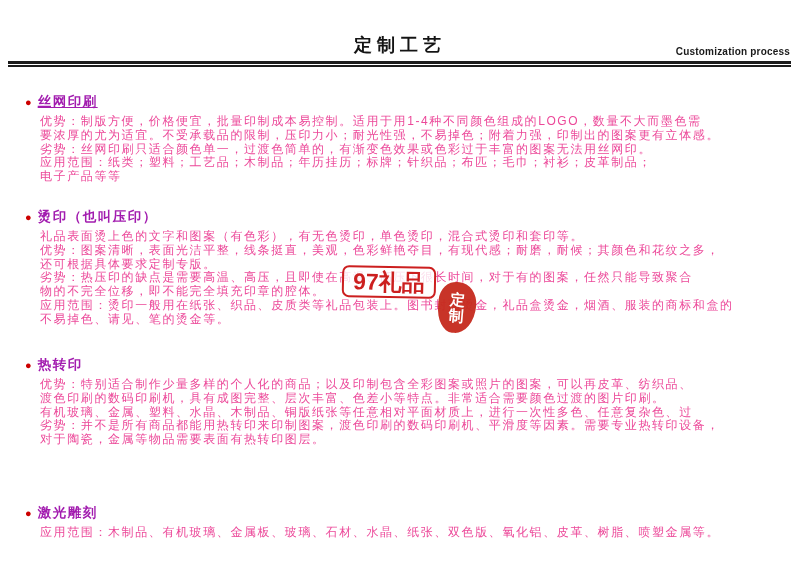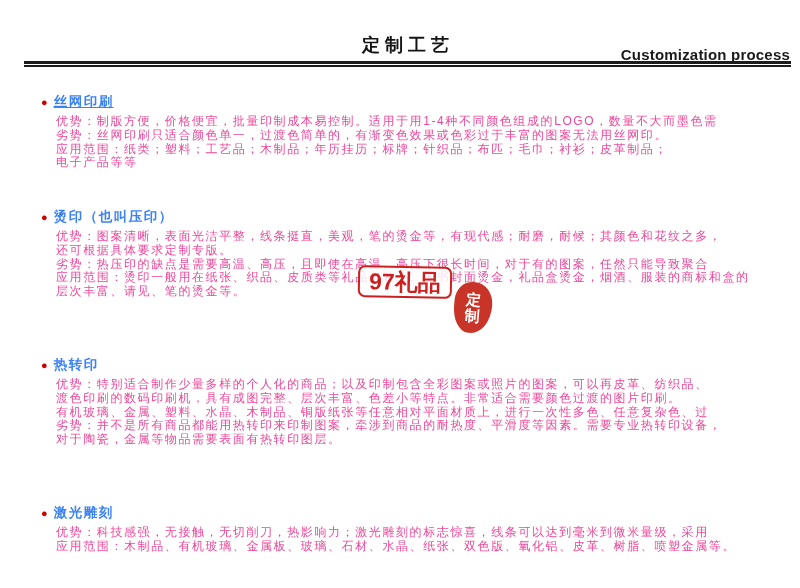--- a/index.html
+++ b/index.html
@@ -1,44 +1,44 @@
 <!DOCTYPE html>
 <html><head>
 <meta charset="utf-8">
 <style>
   html,body{margin:0;padding:0;background:#ffffff;}
   body{
     width:800px;height:588px;position:relative;overflow:hidden;
     font-family:"Liberation Sans", sans-serif;
   }
-  .page{position:absolute;inset:0;background:#ffffff;margin-left:16px;}
+  .page{position:absolute;inset:0;background:#ffffff;}
 
   
   .hdr-title{
     position:absolute;top:33px;left:0;width:100%;text-align:center;
     font-size:18px;font-weight:bold;letter-spacing:5px;color:#141414;
   }
   .hdr-sub{
     position:absolute;top:46px;right:10px;
-    font-size:15px;font-weight:bold;color:#1a1a1a;letter-spacing:0.2px;
+    font-size:10px;font-weight:bold;color:#1a1a1a;letter-spacing:0.2px;
   }
   .rule{position:absolute;top:61px;left:8px;right:9px;}
   .rule-a{height:2.5px;background:#1b1b1b;margin-bottom:1.5px;}
   .rule-b{height:1.5px;background:#1b1b1b;}
 
   
   .sec{position:absolute;left:25px;right:10px;}
   .sec1{top:94px;}
   .sec2{top:209px;}
   .sec3{top:357px;}
   .sec4{top:505px;}
   .sec-head{display:flex;align-items:center;gap:6px;margin-bottom:5px;height:16px;}
   .bullet{color:#cc0000;font-size:11px;line-height:11px;}
   .sec-title{
-    font-size:13.5px;font-weight:bold;color:#3b82f6;letter-spacing:1.5px;
+    font-size:13.5px;font-weight:bold;color:#a21caf;letter-spacing:1.5px;
   }
   .underlined{text-decoration:underline;}
   .sec-body{margin-left:15px;}
   .bl{
     font-size:12px;color:#ec4899;letter-spacing:1.6px;
     line-height:13.8px;height:13.8px;white-space:nowrap;overflow:hidden;
   }
 
   
   .wm-box{
@@ -77,61 +77,63 @@
     <div class="rule-b"></div>
   </div>
 
   <section class="sec sec1">
     <div class="sec-head">
       <span class="bullet">●</span>
       <span class="sec-title underlined">丝网印刷</span>
     </div>
     <div class="sec-body">
       <div class="bl">优势：制版方便，价格便宜，批量印制成本易控制。适用于用1-4种不同颜色组成的LOGO，数量不大而墨色需</div>
+      <div class="bl">要浓厚的尤为适宜。不受承载品的限制，压印力小；耐光性强，不易掉色；附着力强，印制出的图案更有立体感。</div>
       <div class="bl">劣势：丝网印刷只适合颜色单一，过渡色简单的，有渐变色效果或色彩过于丰富的图案无法用丝网印。</div>
       <div class="bl">应用范围：纸类；塑料；工艺品；木制品；年历挂历；标牌；针织品；布匹；毛巾；衬衫；皮革制品；</div>
       <div class="bl">电子产品等等</div>
     </div>
   </section>
 
   <section class="sec sec2">
     <div class="sec-head">
       <span class="bullet">●</span>
       <span class="sec-title">烫印（也叫压印）</span>
     </div>
     <div class="sec-body">
-      <div class="bl">优势：图案清晰，表面光洁平整，线条挺直，美观，笔的烫金等，有现代感；耐磨，耐候；其颜色和花纹之多，</div>
+      <div class="bl">礼品表面烫上色的文字和图案（有色彩），有无色烫印，单色烫印，混合式烫印和套印等。</div>
+      <div class="bl">优势：图案清晰，表面光洁平整，线条挺直，美观，色彩鲜艳夺目，有现代感；耐磨，耐候；其颜色和花纹之多，</div>
       <div class="bl">还可根据具体要求定制专版。</div>
       <div class="bl">劣势：热压印的缺点是需要高温、高压，且即使在高温、高压下很长时间，对于有的图案，任然只能导致聚合</div>
+      <div class="bl">物的不完全位移，即不能完全填充印章的腔体。</div>
       <div class="bl">应用范围：烫印一般用在纸张、织品、皮质类等礼品包装上。图书封面烫金，礼品盒烫金，烟酒、服装的商标和盒的</div>
-      <div class="bl">层次丰富、请见、笔的烫金等。</div>
+      <div class="bl">不易掉色、请见、笔的烫金等。</div>
     </div>
   </section>
 
   <section class="sec sec3">
     <div class="sec-head">
       <span class="bullet">●</span>
       <span class="sec-title">热转印</span>
     </div>
     <div class="sec-body">
       <div class="bl">优势：特别适合制作少量多样的个人化的商品；以及印制包含全彩图案或照片的图案，可以再皮革、纺织品、</div>
       <div class="bl">渡色印刷的数码印刷机，具有成图完整、层次丰富、色差小等特点。非常适合需要颜色过渡的图片印刷。</div>
       <div class="bl">有机玻璃、金属、塑料、水晶、木制品、铜版纸张等任意相对平面材质上，进行一次性多色、任意复杂色、过</div>
-      <div class="bl">劣势：并不是所有商品都能用热转印来印制图案，牵涉到商品的耐热度、平滑度等因素。需要专业热转印设备，</div>
+      <div class="bl">劣势：并不是所有商品都能用热转印来印制图案，渡色印刷的数码印刷机、平滑度等因素。需要专业热转印设备，</div>
       <div class="bl">对于陶瓷，金属等物品需要表面有热转印图层。</div>
     </div>
   </section>
 
   <section class="sec sec4">
     <div class="sec-head">
       <span class="bullet">●</span>
       <span class="sec-title">激光雕刻</span>
     </div>
     <div class="sec-body">
-      <div class="bl">优势：科技感强，无接触，无切削刀，热影响力；激光雕刻的标志惊喜，线条可以达到毫米到微米量级，采用</div>
       <div class="bl">应用范围：木制品、有机玻璃、金属板、玻璃、石材、水晶、纸张、双色版、氧化铝、皮革、树脂、喷塑金属等。</div>
     </div>
   </section>
 
   <div class="wm-box">
     <span>97礼品</span>
   </div>
 
   <div class="wm-stamp">
     <span class="stamp-char">定</span>

